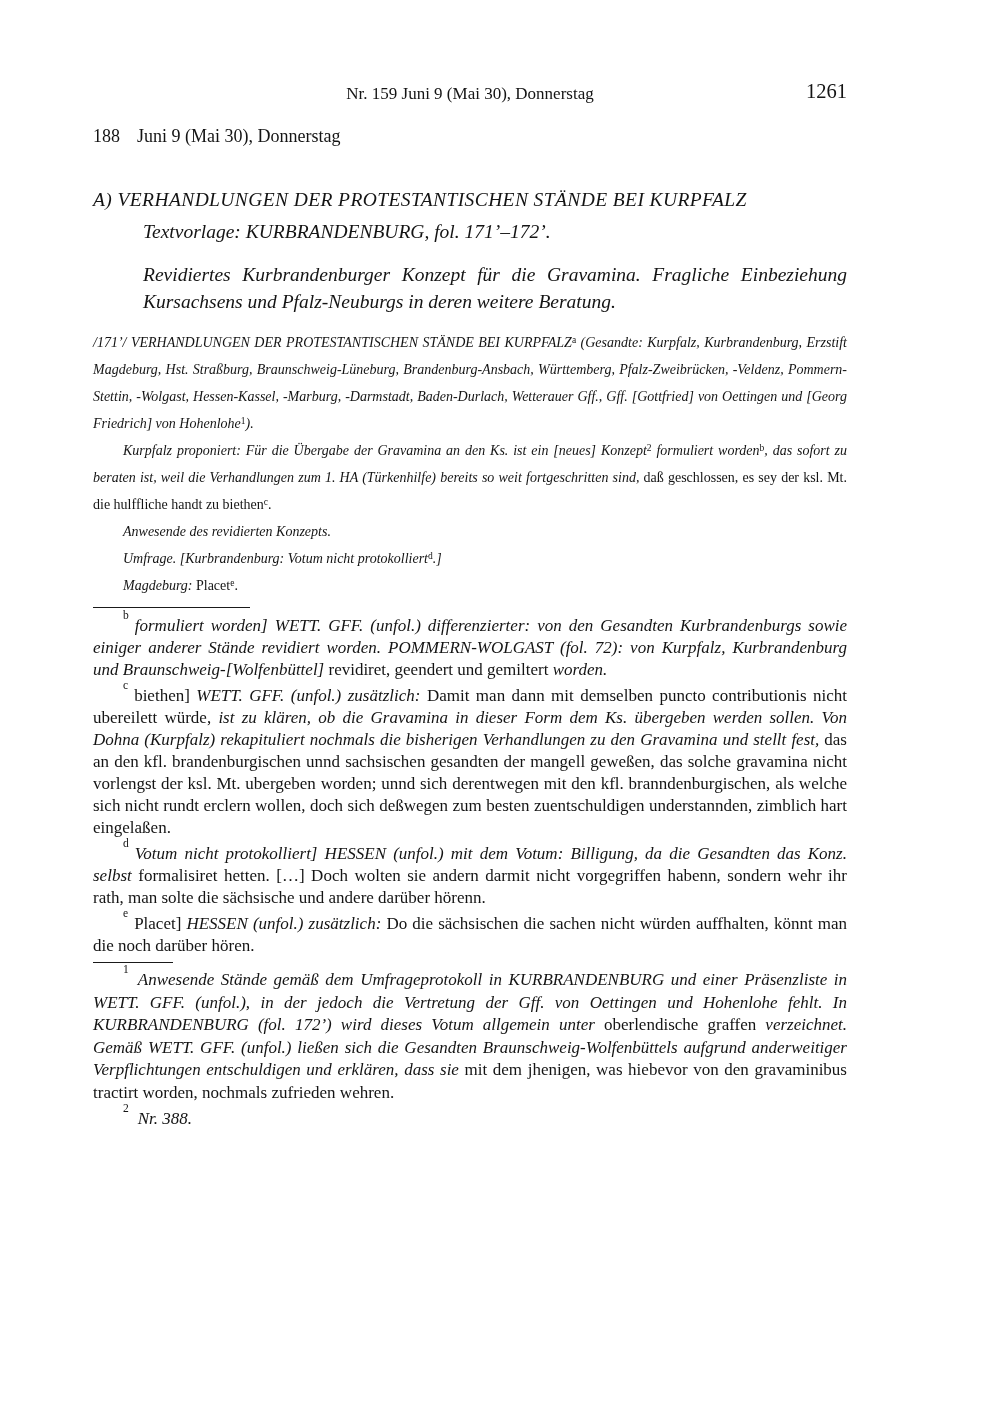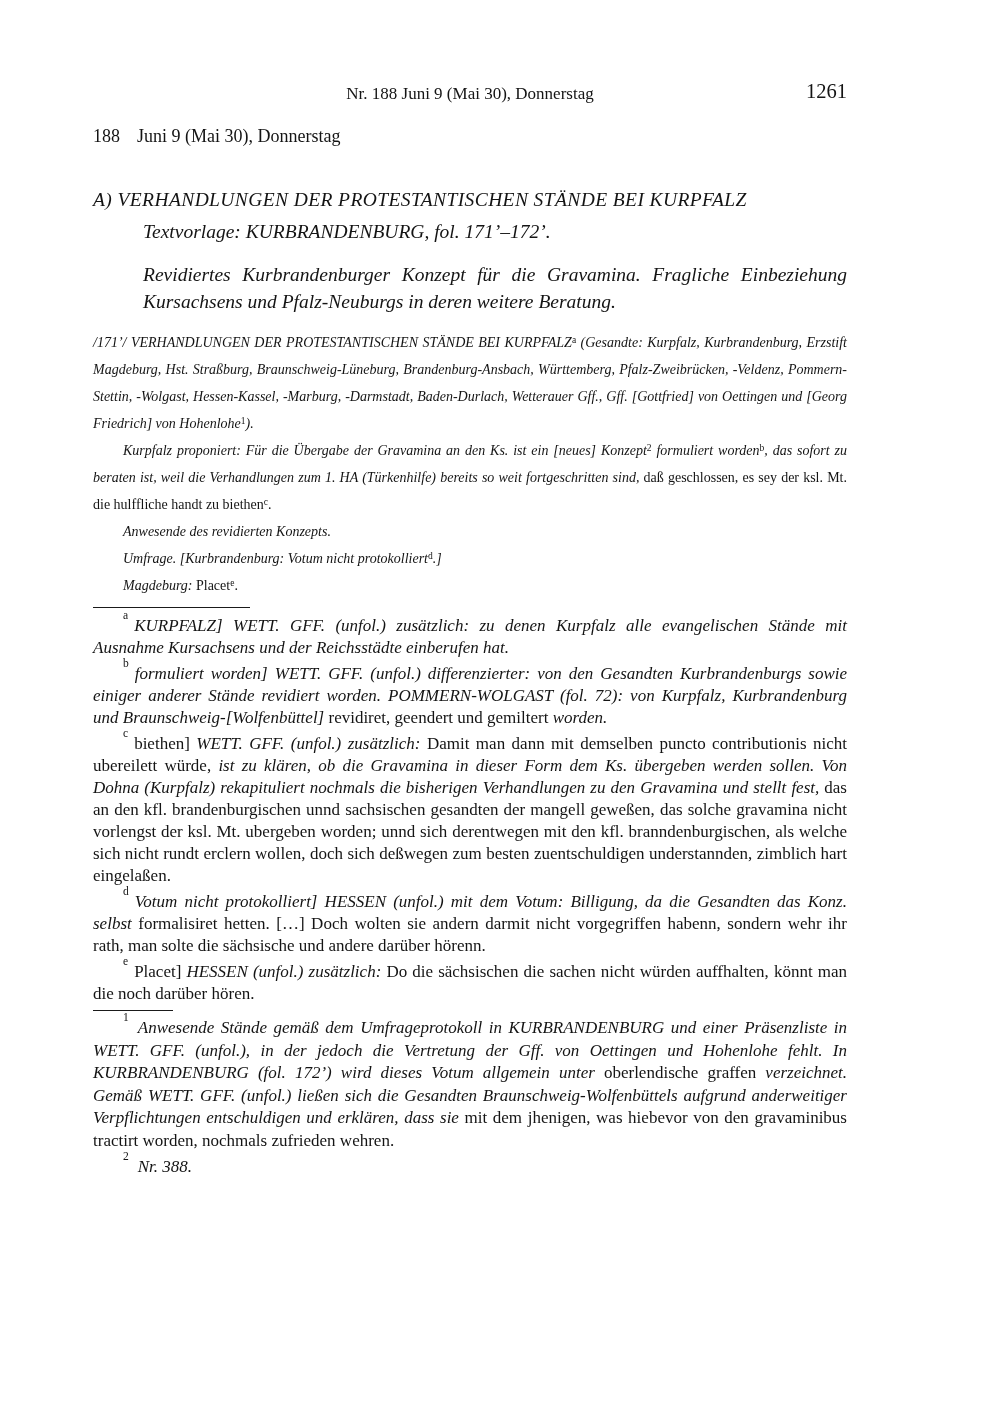--- a/index.html
+++ b/index.html
@@ -90,21 +90,21 @@
     font-style:normal;
   }
 </style>
 </head>
 <body>
 
 <div class="page">
   <div class="content">
 
     <div class="runhead">
-      <span>Nr. 188 Juni 9 (Mai 30), Donnerstag</span>
+      <span>Nr. 159 Juni 9 (Mai 30), Donnerstag</span>
       <span class="pagenum">1261</span>
     </div>
 
     <div class="entry-heading">
       <span class="entry-num">188</span><span class="entry-title">Juni 9 (Mai 30), Donnerstag</span>
     </div>
 
     <div class="section-head">
       <span>A)</span>
       <span>VERHANDLUNGEN DER PROTESTANTISCHEN STÄNDE BEI KURPFALZ</span>
@@ -118,21 +118,20 @@
       <p><span class="it">/171’/ VERHANDLUNGEN DER PROTESTANTISCHEN STÄNDE BEI KURPFALZ</span><sup class="fnref">a</sup><span class="it"> (Gesandte: Kurpfalz, Kurbrandenburg, Erzstift Magdeburg, Hst. Straßburg, Braunschweig-Lüneburg, Brandenburg-Ansbach, Württemberg, Pfalz-Zweibrücken, -Veldenz, Pommern-Stettin, -Wolgast, Hessen-Kassel, -Marburg, -Darmstadt, Baden-Durlach, Wetterauer Gff., Gff. [Gottfried] von Oettingen und [Georg Friedrich] von Hohenlohe</span><sup class="fnref">1</sup><span class="it">).</span></p>
       <p class="ind"><span class="it">Kurpfalz proponiert: Für die Übergabe der Gravamina an den Ks. ist ein [neues] Konzept</span><sup class="fnref">2</sup><span class="it"> formuliert worden</span><sup class="fnref">b</sup><span class="it">, das sofort zu beraten ist, weil die Verhandlungen zum 1. HA (Türkenhilfe) bereits so weit fortgeschritten sind,</span><span class="rm"> daß geschlossen, es sey der ksl. Mt. die hulffliche handt zu biethen</span><sup class="fnref">c</sup><span class="rm">.</span></p>
       <p class="ind"><span class="it">Anwesende des revidierten Konzepts.</span></p>
       <p class="ind"><span class="it">Umfrage. [Kurbrandenburg: Votum nicht protokolliert</span><sup class="fnref">d</sup><span class="it">.]</span></p>
       <p class="ind"><span class="it">Magdeburg:</span><span class="rm"> Placet</span><sup class="fnref">e</sup><span class="rm">.</span></p>
     </div>
 
     <div class="rule rule-a"></div>
 
     <div class="apparatus">
-      <p class="fn"><sup class="fnmark">a</sup><span><span class="it">KURPFALZ] WETT. GFF. (unfol.) zusätzlich: zu denen Kurpfalz alle evangelischen Stände mit Ausnahme Kursachsens und der Reichsstädte einberufen hat.</span></span></p>
       <p class="fn"><sup class="fnmark">b</sup><span><span class="it">formuliert worden] WETT. GFF. (unfol.) differenzierter: von den Gesandten Kurbrandenburgs sowie einiger anderer Stände revidiert worden. POMMERN-WOLGAST (fol. 72): von Kurpfalz, Kurbrandenburg und Braunschweig-[Wolfenbüttel]</span><span class="rm"> revidiret, geendert und gemiltert </span><span class="it">worden.</span></span></p>
       <p class="fn"><sup class="fnmark">c</sup><span><span class="rm">biethen] </span><span class="it">WETT. GFF. (unfol.) zusätzlich:</span><span class="rm"> Damit man dann mit demselben puncto contri­butionis nicht ubereilett würde, </span><span class="it">ist zu klären, ob die Gravamina in dieser Form dem Ks. übergeben werden sollen. Von Dohna (Kurpfalz) rekapituliert nochmals die bisherigen Verhandlungen zu den Gravamina und stellt fest,</span><span class="rm"> das an den kfl. brandenburgischen unnd sachsischen gesandten der mangell geweßen, das solche gravamina nicht vorlengst der ksl. Mt. ubergeben worden; unnd sich derentwegen mit den kfl. branndenburgischen, als welche sich nicht rundt erclern wollen, doch sich deßwegen zum besten zuentschuldigen understannden, zimblich hart eingelaßen.</span></span></p>
       <p class="fn"><sup class="fnmark">d</sup><span><span class="it">Votum nicht protokolliert] HESSEN (unfol.) mit dem Votum: Billigung, da die Gesandten das Konz. selbst</span><span class="rm"> formalisiret hetten. […] Doch wolten sie andern darmit nicht vorgegriffen habenn, sondern wehr ihr rath, man solte die sächsische und andere darüber hörenn.</span></span></p>
       <p class="fn"><sup class="fnmark">e</sup><span><span class="rm">Placet] </span><span class="it">HESSEN (unfol.) zusätzlich:</span><span class="rm"> Do die sächsischen die sachen nicht würden auffhalten, könnt man die noch darüber hören.</span></span></p>
     </div>
 
     <div class="rule rule-c"></div>
 
     <div class="commentary">
       <p class="fn"><sup class="fnmark">1</sup><span><span class="it">Anwesende Stände gemäß dem Umfrageprotokoll in KURBRANDENBURG und einer Präsenz­liste in WETT. GFF. (unfol.), in der jedoch die Vertretung der Gff. von Oettingen und Hohenlohe fehlt. In KURBRANDENBURG (fol. 172’) wird dieses Votum allgemein unter</span><span class="rm"> oberlendische graffen </span><span class="it">verzeichnet. Gemäß WETT. GFF. (unfol.) ließen sich die Gesandten Braunschweig-Wolfenbüttels aufgrund anderweitiger Verpflichtungen entschuldigen und erklären, dass sie</span><span class="rm"> mit dem jhenigen, was hiebevor von den gravaminibus tractirt worden, nochmals zufrieden wehren.</span></span></p>

